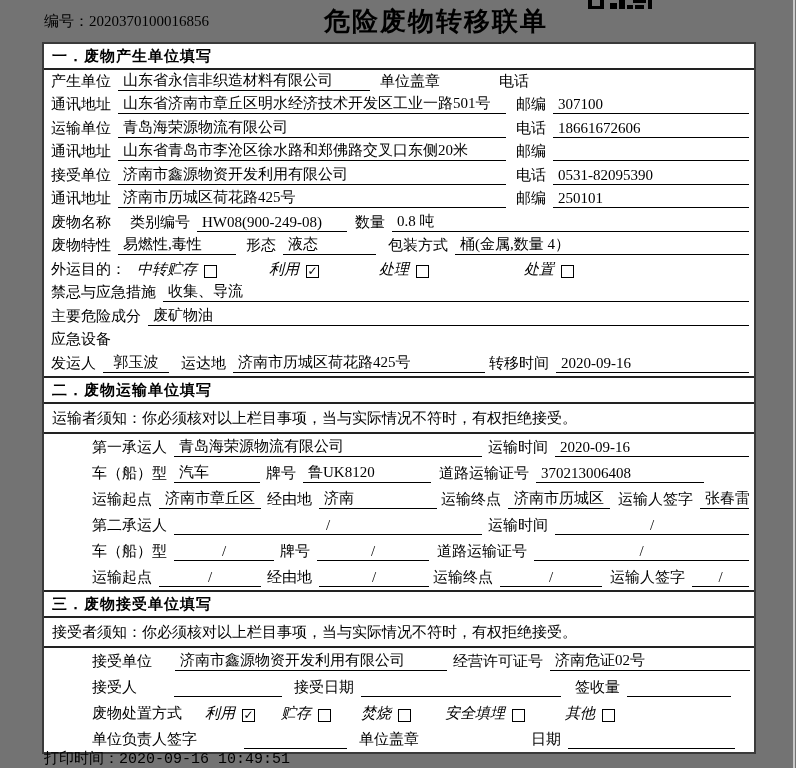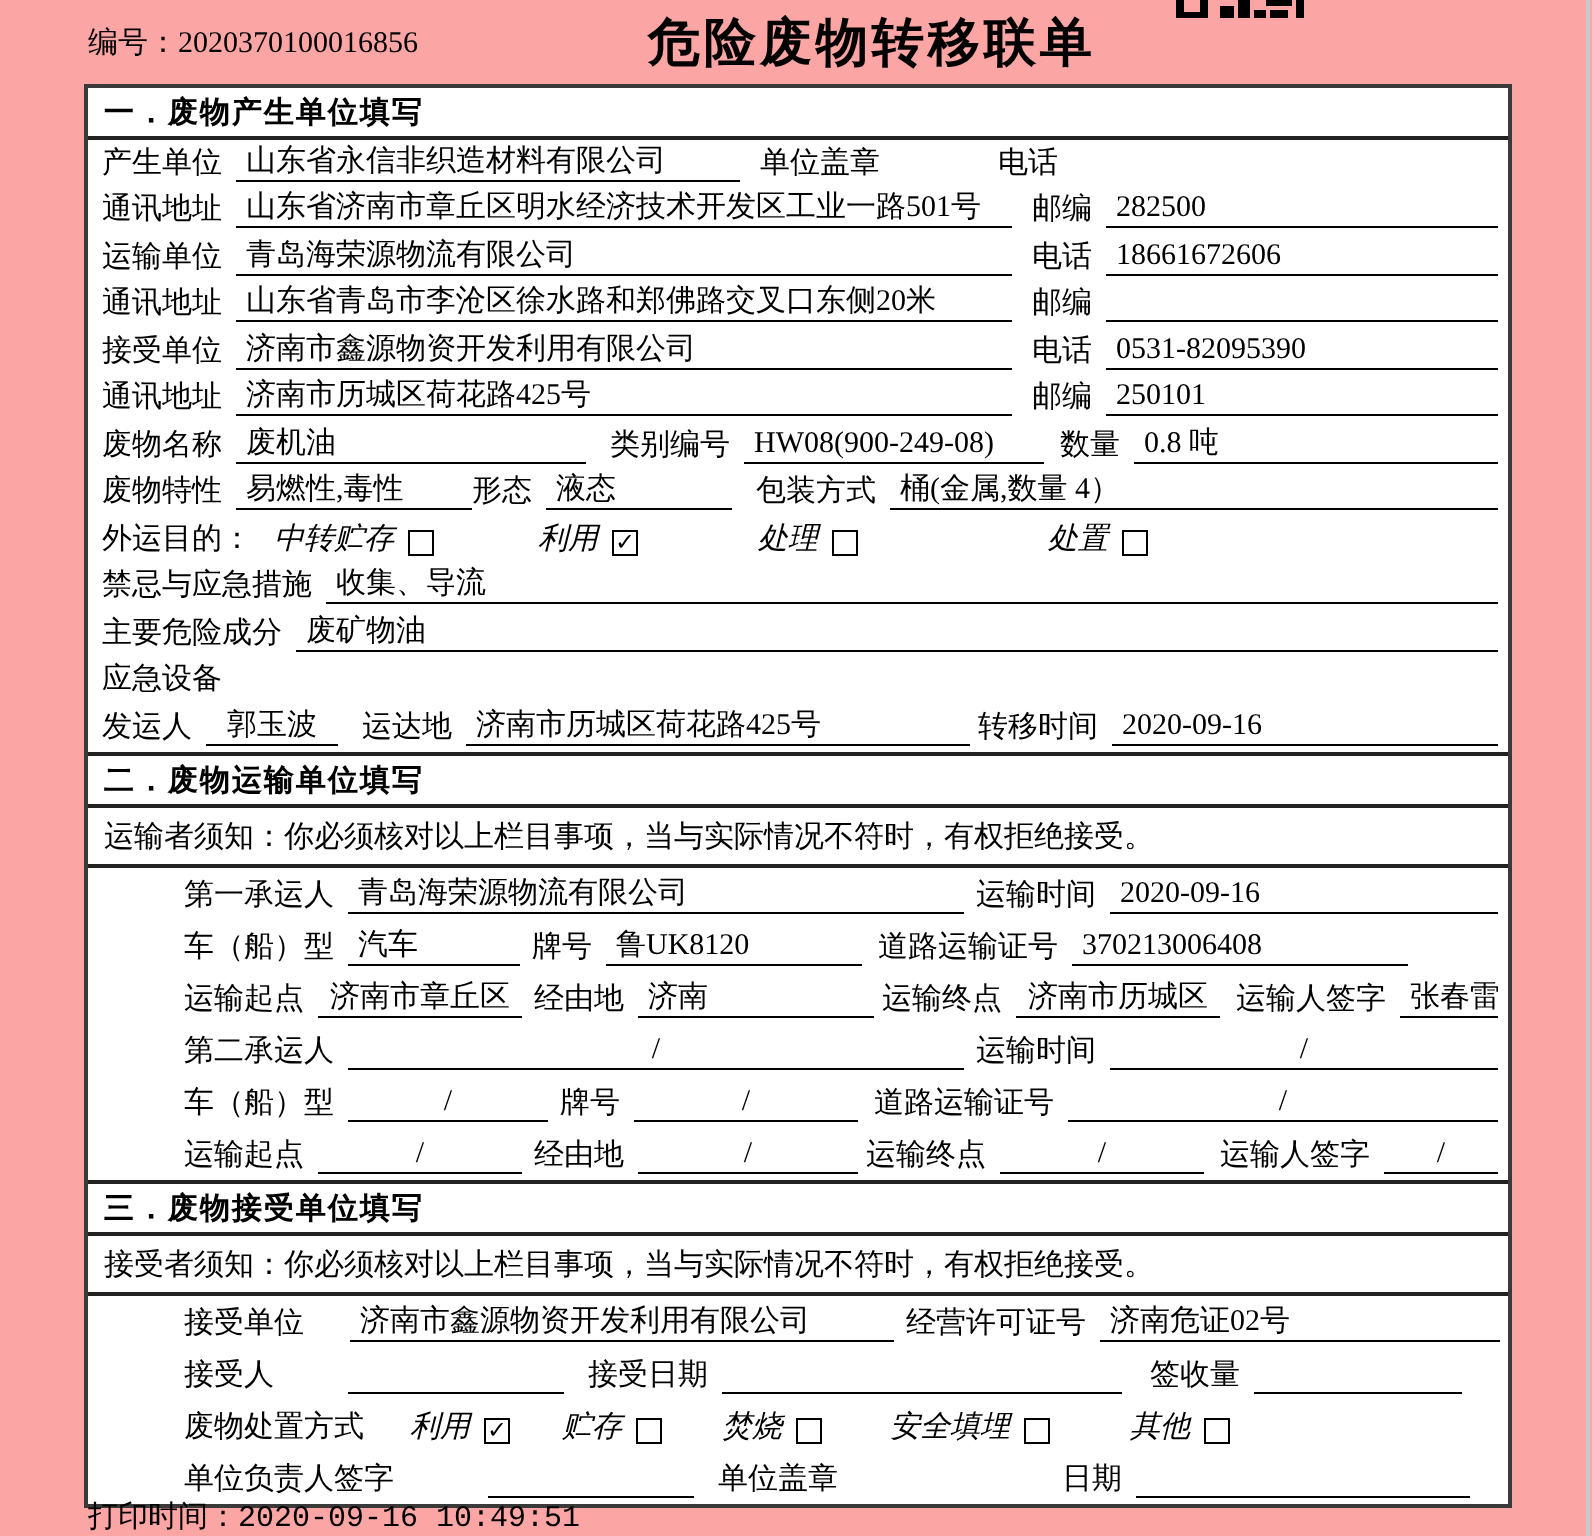--- a/index.html
+++ b/index.html
@@ -1,18 +1,18 @@
 <!DOCTYPE html>
 <html><head>
 <meta charset="utf-8">
 <style>
   * { margin:0; padding:0; box-sizing:border-box; }
   body { background:#fff; }
   .page {
-    position:relative; width:796px; height:768px; background:#fca5a5;
+    position:relative; width:796px; height:768px; background:#737373;
     overflow:hidden; color:#000;
     font-family:"Liberation Serif","DejaVu Serif",serif;
     font-size:15px;
   }
   .edge-line { position:absolute; left:793px; top:0; width:2px; height:768px; background:#c9c9c9; }
   .serial { position:absolute; left:44px; top:12px; white-space:nowrap; }
   .doc-title { position:absolute; left:0; top:4px; width:100%; text-align:center; font-size:26px; font-weight:bold; letter-spacing:2px; transform:translateX(38px); }
   .qr-frag { position:absolute; left:588px; top:0; }
   .formbox { position:absolute; left:42px; top:42px; width:714px; border:2px solid #3a3a3a; background:#fff; }
   .sech { font-weight:bold; padding:3px 8px 2px 8px; border-bottom:2px solid #222; letter-spacing:1px; }
@@ -60,21 +60,21 @@
       <span class="lb">产生单位</span>
       <span class="uv" style="width:252px">山东省永信非织造材料有限公司</span>
       <span class="lb" style="margin-left:10px">单位盖章</span>
       <span class="lb" style="margin-left:52px">电话</span>
     </div>
 
     <div class="row">
       <span class="lb">通讯地址</span>
       <span class="uv" style="width:388px">山东省济南市章丘区明水经济技术开发区工业一路501号</span>
       <span class="lb" style="margin-left:10px">邮编</span>
-      <span class="uv fill">282500</span>
+      <span class="uv fill">307100</span>
     </div>
 
     <div class="row">
       <span class="lb">运输单位</span>
       <span class="uv" style="width:388px">青岛海荣源物流有限公司</span>
       <span class="lb" style="margin-left:10px">电话</span>
       <span class="uv fill">18661672606</span>
     </div>
 
     <div class="row">
@@ -93,31 +93,30 @@
 
     <div class="row">
       <span class="lb">通讯地址</span>
       <span class="uv" style="width:388px">济南市历城区荷花路425号</span>
       <span class="lb" style="margin-left:10px">邮编</span>
       <span class="uv fill">250101</span>
     </div>
 
     <div class="row">
       <span class="lb">废物名称</span>
-      <span class="uv" style="width:175px">废机油</span>
       <span class="lb" style="margin-left:12px">类别编号</span>
       <span class="uv" style="width:150px">HW08(900-249-08)</span>
       <span class="lb" style="margin-left:8px">数量</span>
       <span class="uv fill">0.8 吨</span>
     </div>
 
     <div class="row">
       <span class="lb">废物特性</span>
       <span class="uv" style="width:118px">易燃性,毒性</span>
-      <span class="lb" style="">形态</span>
+      <span class="lb" style="margin-left:10px">形态</span>
       <span class="uv" style="width:93px">液态</span>
       <span class="lb" style="margin-left:12px">包装方式</span>
       <span class="uv fill">桶(金属,数量 4）</span>
     </div>
 
     <div class="row">
       <span class="lb">外运目的：</span>
       <span class="cb" style="margin-left:4px">
         <span class="cb-label">中转贮存</span>
         <span class="cb-box"></span>

